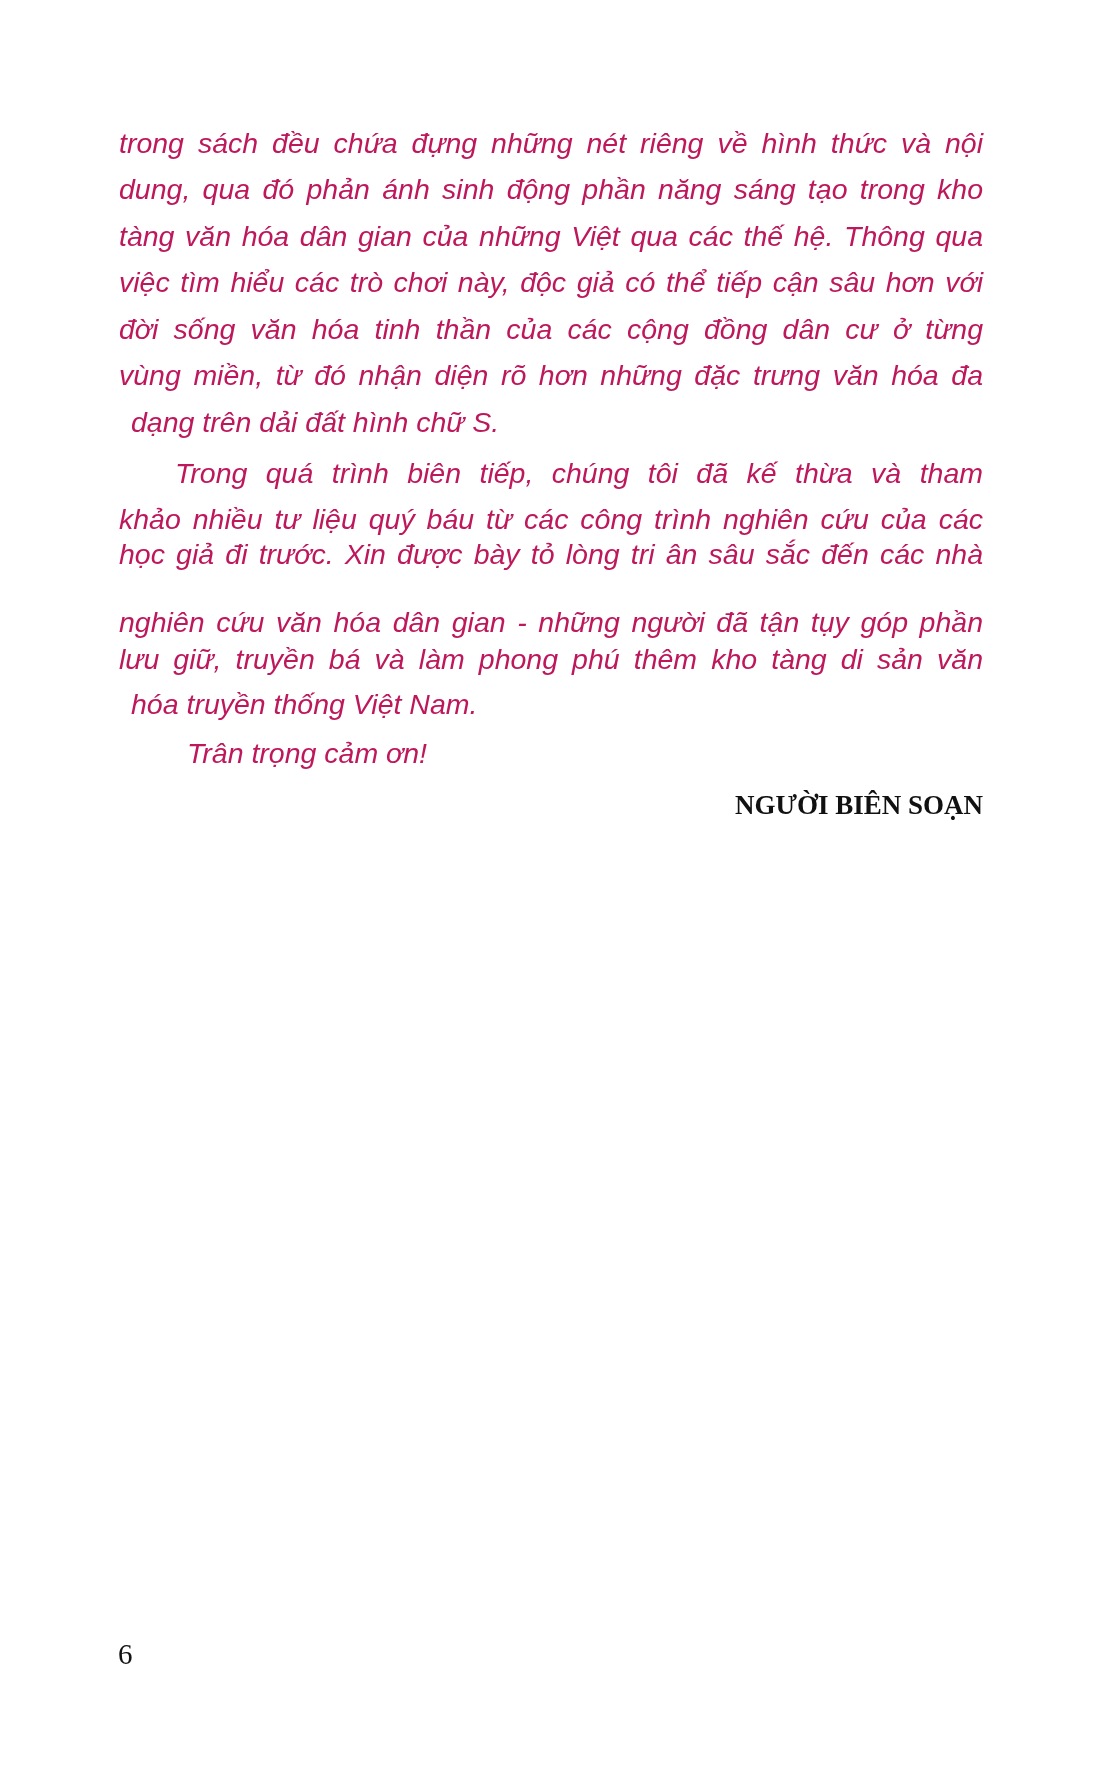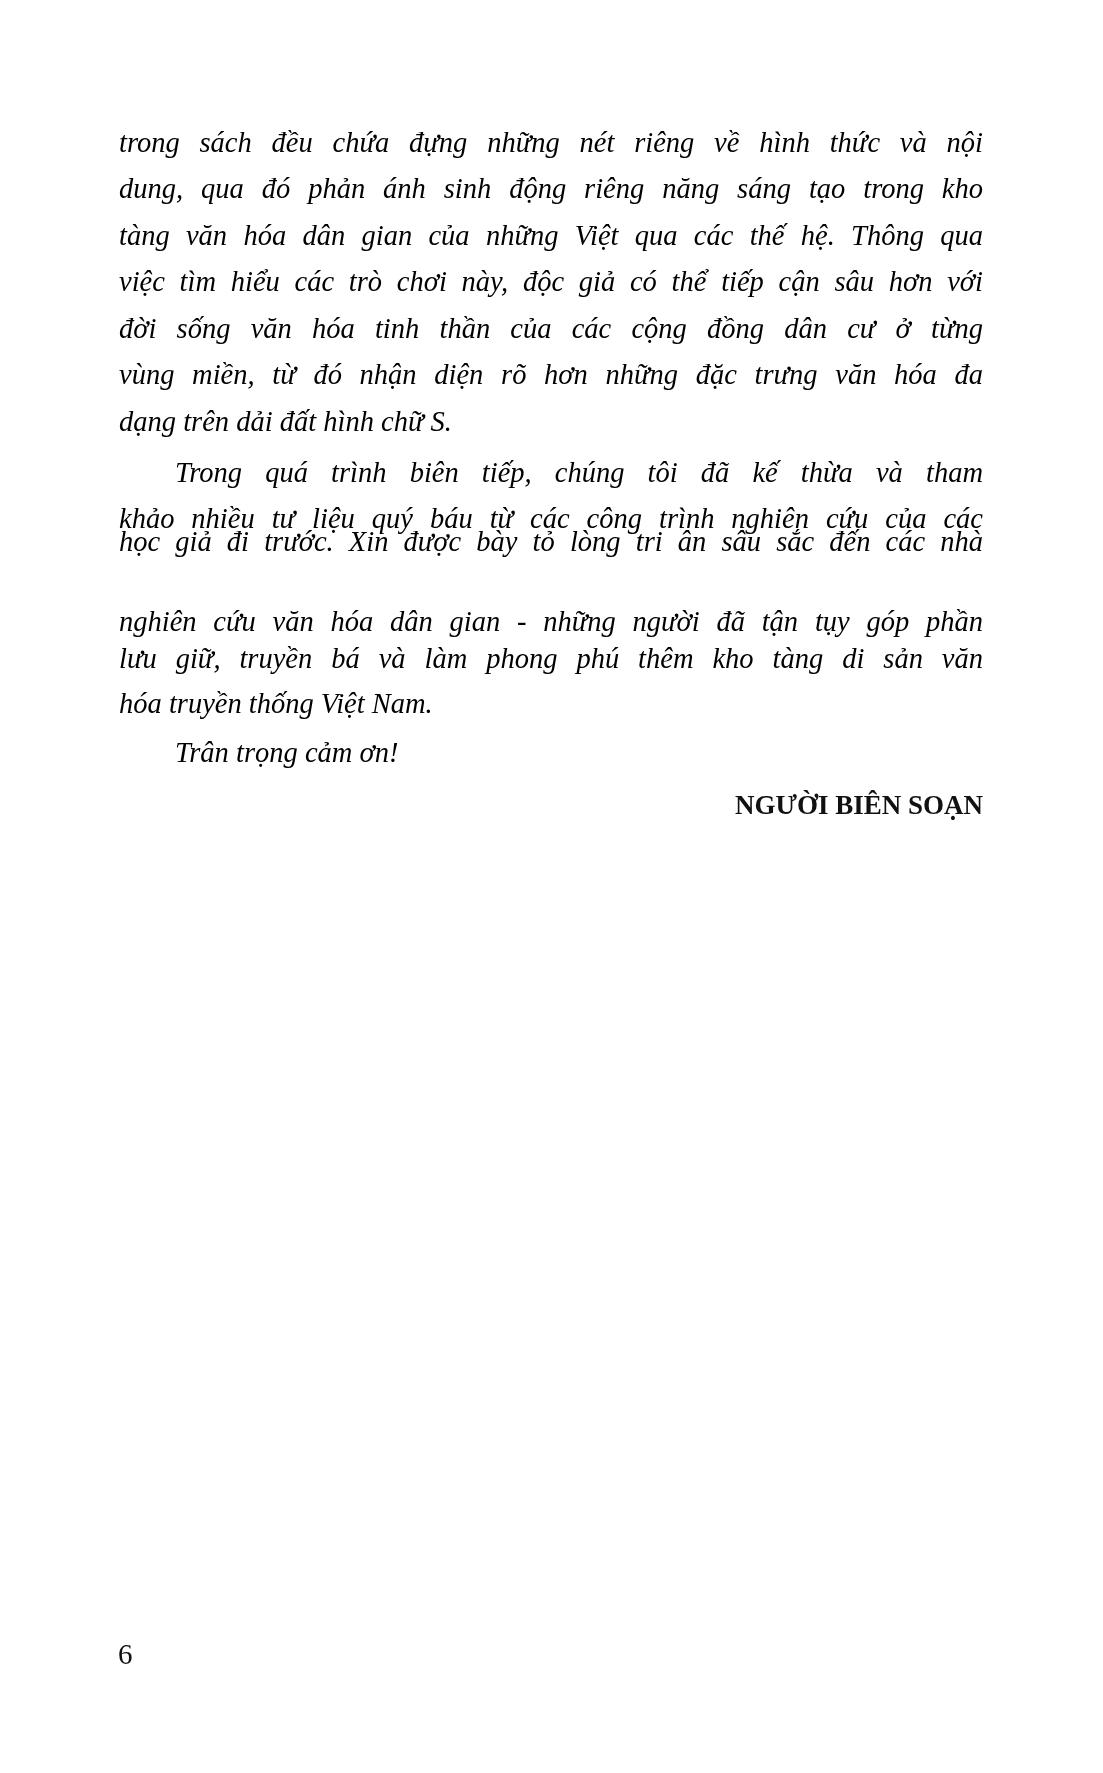--- a/index.html
+++ b/index.html
@@ -2,30 +2,30 @@
 <html><head>
 <meta charset="utf-8">
 <style>
   html, body { margin: 0; padding: 0; background: #ffffff; }
   body { width: 1103px; height: 1773px; position: relative; overflow: hidden; }
   .page { position: absolute; left: 0; top: 0; width: 1103px; height: 1773px; background: #fff; }
   .line {
     position: absolute;
     left: 119px;
     width: 864px;
-    font-family: Liberation Serif, serif;
+    font-family: Liberation Sans, sans-serif;
     font-style: italic;
     font-size: 28.5px;
     line-height: 36px;
-    color: #000000;
+    color: #be185d;
     white-space: nowrap;
     text-align: justify;
     text-align-last: justify;
   }
-  .line.last { text-align-last: left; }
+  .line.last { text-align-last: left; margin-left: 12px; }
   .line.indent { left: 175px; width: 808px; }
   .signature {
     position: absolute;
     left: 712px;
     width: 271px;
     top: 787px;
     font-family: Liberation Serif, serif;
     font-weight: bold;
     font-size: 27px;
     line-height: 36px;
@@ -43,32 +43,32 @@
     color: #111111;
   }
 </style>
 </head>
 <body>
 
 <div class="page">
 
   <div>
     <div class="line" style="top:125px">trong sách đều chứa đựng những nét riêng về hình thức và nội</div>
-    <div class="line" style="top:171px">dung, qua đó phản ánh sinh động riêng năng sáng tạo trong kho</div>
+    <div class="line" style="top:171px">dung, qua đó phản ánh sinh động phần năng sáng tạo trong kho</div>
     <div class="line" style="top:218px">tàng văn hóa dân gian của những Việt qua các thế hệ. Thông qua</div>
     <div class="line" style="top:264px">việc tìm hiểu các trò chơi này, độc giả có thể tiếp cận sâu hơn với</div>
     <div class="line" style="top:311px">đời sống văn hóa tinh thần của các cộng đồng dân cư ở từng</div>
     <div class="line" style="top:357px">vùng miền, từ đó nhận diện rõ hơn những đặc trưng văn hóa đa</div>
     <div class="line last" style="top:404px">dạng trên dải đất hình chữ S.</div>
   </div>
 
   <div>
     <div class="line indent" style="top:455px">Trong quá trình biên tiếp, chúng tôi đã kế thừa và tham</div>
     <div class="line" style="top:501px">khảo nhiều tư liệu quý báu từ các công trình nghiên cứu của các</div>
-    <div class="line" style="top:524px">học giả đi trước. Xin được bày tỏ lòng tri ân sâu sắc đến các nhà</div>
+    <div class="line" style="top:536px">học giả đi trước. Xin được bày tỏ lòng tri ân sâu sắc đến các nhà</div>
     <div class="line" style="top:604px">nghiên cứu văn hóa dân gian - những người đã tận tụy góp phần</div>
     <div class="line" style="top:641px">lưu giữ, truyền bá và làm phong phú thêm kho tàng di sản văn</div>
     <div class="line last" style="top:686px">hóa truyền thống Việt Nam.</div>
   </div>
 
   <div>
     <div class="line indent last" style="top:735px">Trân trọng cảm ơn!</div>
   </div>
 
   <div class="signature">NGƯỜI BIÊN SOẠN</div>

